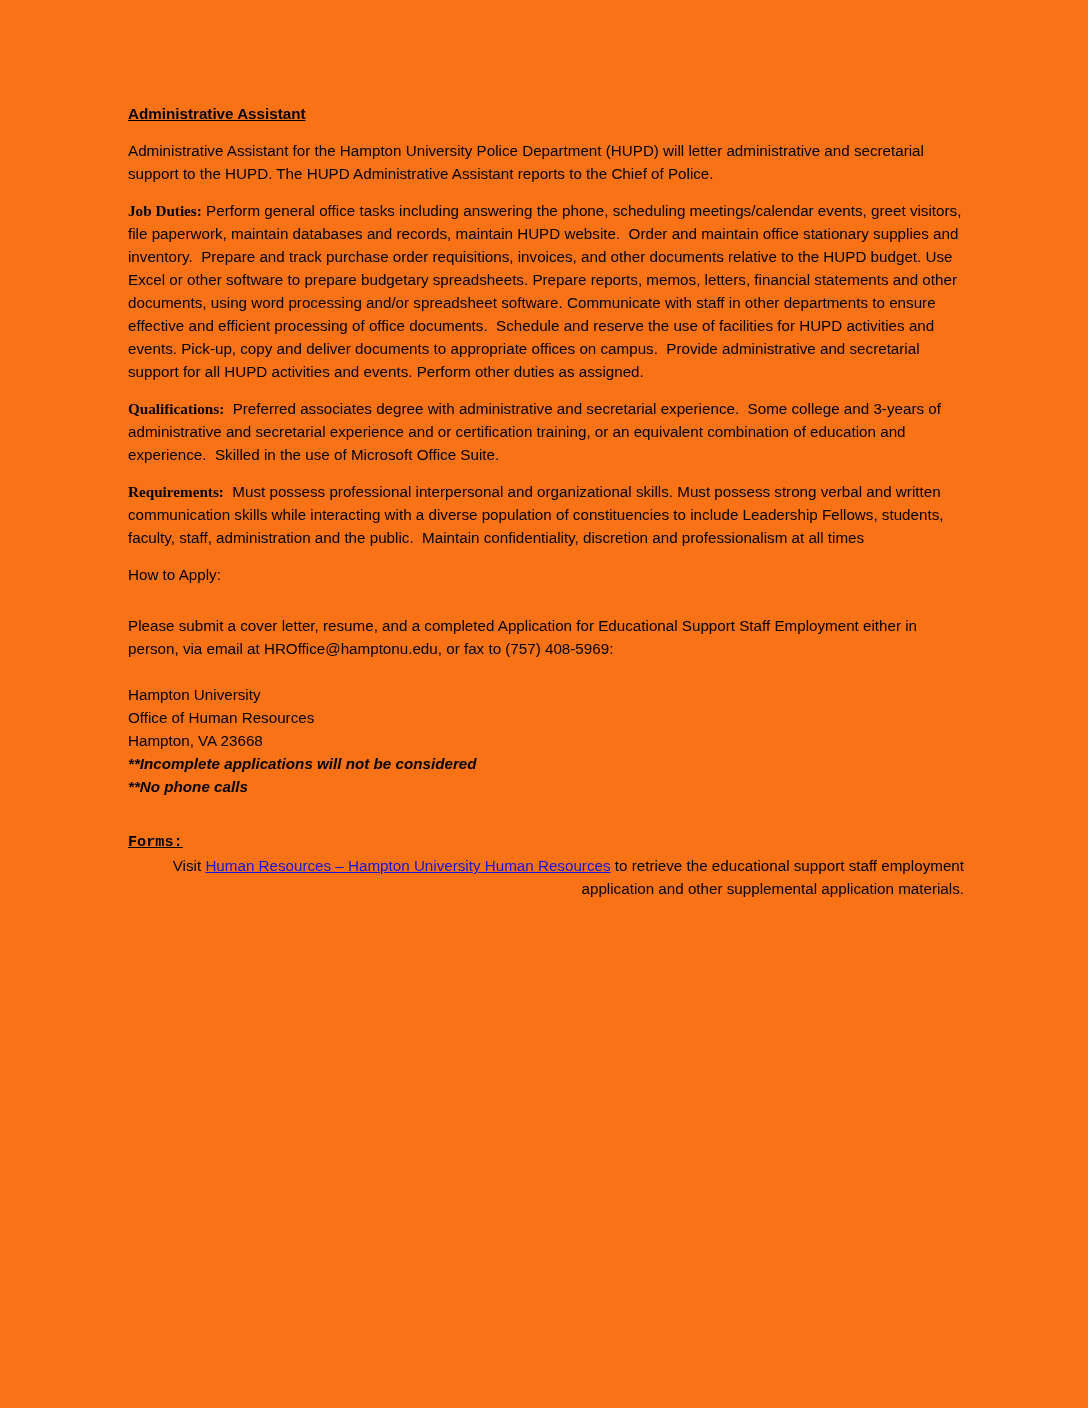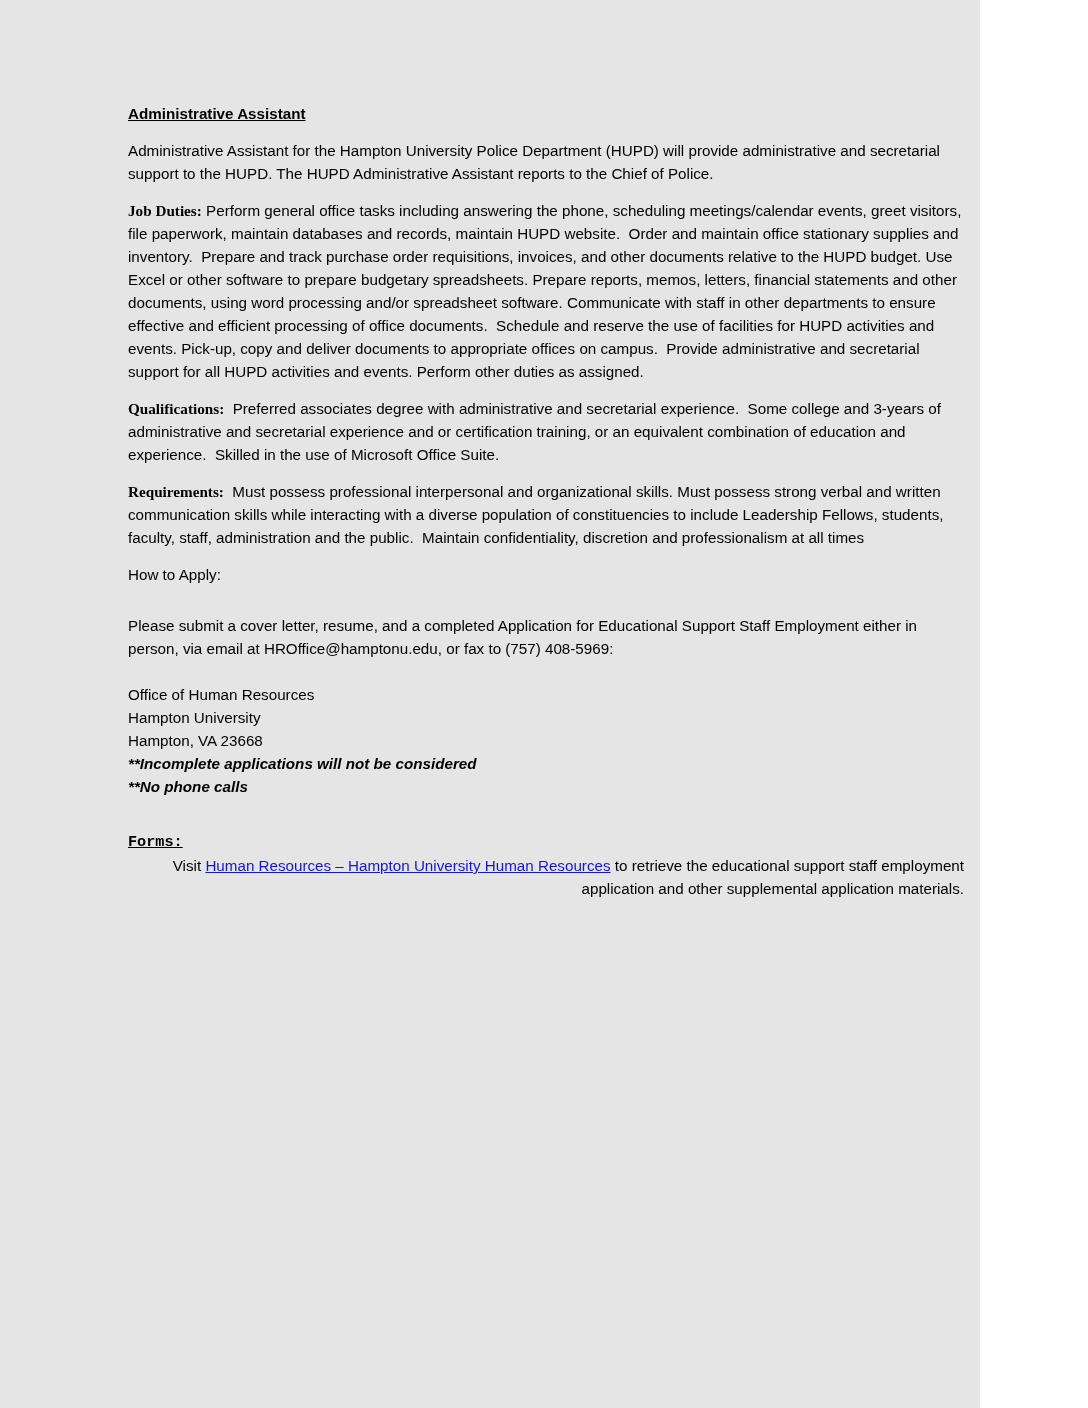--- a/index.html
+++ b/index.html
@@ -1,20 +1,20 @@
 <!DOCTYPE html>
 <html><head>
 <meta charset="utf-8">
 <style>
   html, body { margin: 0; padding: 0; background: #ffffff; }
   .page {
     position: relative;
-    width: 980px;
+    width: 1088px;
     height: 1408px;
-    background: #e5e5e5;
+    background: #f97316;
     font-family: "Liberation Sans", sans-serif;
     color: #000000;
     overflow: hidden;
   }
   .content {
     position: absolute;
     left: 128px;
     top: 102px;
     width: 836px;
     font-size: 15.2px;
@@ -47,35 +47,35 @@
   .visit-para { margin: 0; white-space: pre-wrap; text-align: right; }
 </style>
 </head>
 <body>
 
 <div class="page">
   <div class="content">
 
     <p class="title">Administrative Assistant</p>
 
-    <p>Administrative Assistant for the Hampton University Police Department (HUPD) will provide administrative and secretarial support to the HUPD. The HUPD Administrative Assistant reports to the Chief of Police.</p>
+    <p>Administrative Assistant for the Hampton University Police Department (HUPD) will letter administrative and secretarial support to the HUPD. The HUPD Administrative Assistant reports to the Chief of Police.</p>
 
     <p><span class="b">Job Duties:</span><span> Perform general office tasks including answering the phone, scheduling meetings/calendar events, greet visitors, file paperwork, maintain databases and records, maintain HUPD website.  Order and maintain office stationary supplies and inventory.  Prepare and track purchase order requisitions, invoices, and other documents relative to the HUPD budget. Use Excel or other software to prepare budgetary spreadsheets. Prepare reports, memos, letters, financial statements and other documents, using word processing and/or spreadsheet software. Communicate with staff in other departments to ensure effective and efficient processing of office documents.  Schedule and reserve the use of facilities for HUPD activities and events. Pick-up, copy and deliver documents to appropriate offices on campus.  Provide administrative and secretarial support for all HUPD activities and events. Perform other duties as assigned.</span></p>
 
     <p><span class="b">Qualifications:</span><span>  Preferred associates degree with administrative and secretarial experience.  Some college and 3-years of administrative and secretarial experience and or certification training, or an equivalent combination of education and experience.  Skilled in the use of Microsoft Office Suite.</span></p>
 
     <p class="gap-lg"><span class="b">Requirements:</span><span>  Must possess professional interpersonal and organizational skills. Must possess strong verbal and written communication skills while interacting with a diverse population of constituencies to include Leadership Fellows, students, faculty, staff, administration and the public.  Maintain confidentiality, discretion and professionalism at all times</span></p>
 
     <p class="heading how-to-apply gap-lg">How to Apply:</p>
 
     <p class="submit-para">Please submit a cover letter, resume, and a completed Application for Educational Support Staff Employment either in person, via email at HROffice@hamptonu.edu, or fax to (757) 408-5969:</p>
 
     <div>
+      <div class="addr-line">Hampton University</div>
       <div class="addr-line">Office of Human Resources</div>
-      <div class="addr-line">Hampton University</div>
       <div class="addr-line">Hampton, VA 23668</div>
       <div class="addr-line note">**Incomplete applications will not be considered</div>
       <div class="addr-line note">**No phone calls</div>
     </div>
 
     <div class="forms-heading">Forms: </div>
 
     <p class="visit-para"><span>Visit </span><a class="doc-link">Human Resources – Hampton University Human Resources</a><span> to retrieve the educational support staff employment application and other supplemental application materials.</span></p>
 
   </div>

